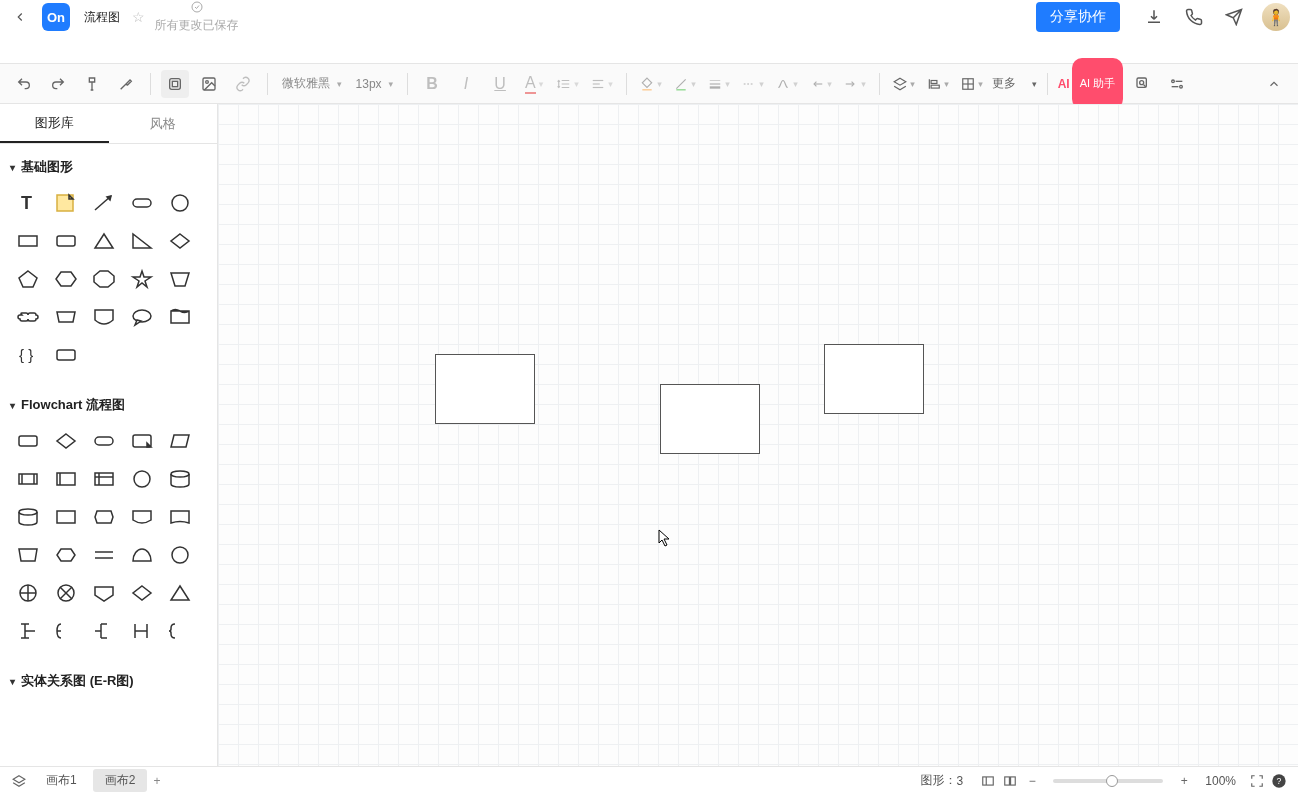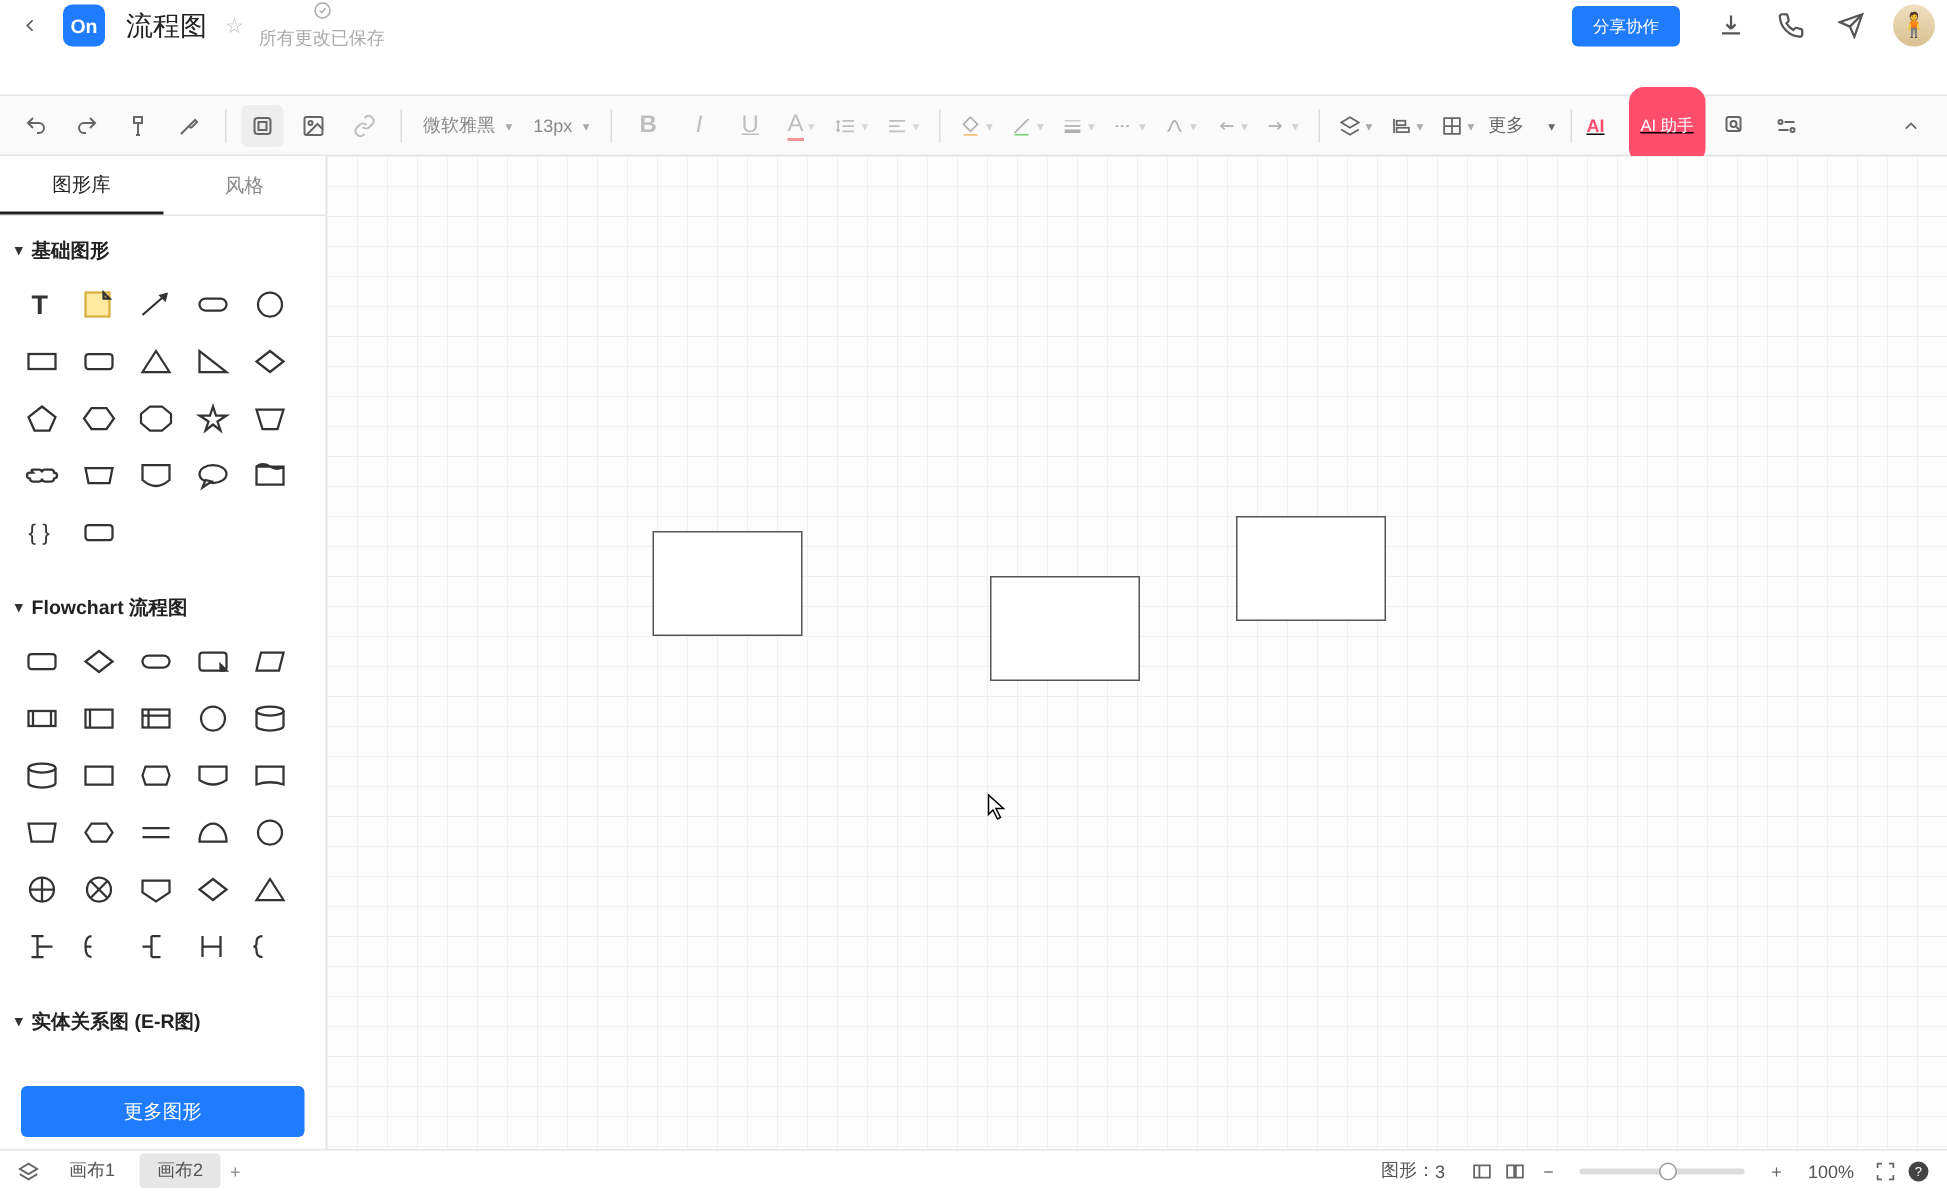--- a/index.html
+++ b/index.html
@@ -1,35 +1,35 @@
 <!DOCTYPE html>
 <html><head>
 <meta charset="utf-8">
 <style>
 * { margin: 0; padding: 0; box-sizing: border-box; font-family: "Microsoft YaHei", Arial, sans-serif; }
 body { width: 1298px; height: 794px; overflow: hidden; background: #fff; display: flex; flex-direction: column; }
 .topbar { height: 64px; border-bottom: 1px solid #e5e5e5; display: flex; flex-direction: column; }
 .titlebar { height: 34px; display: flex; align-items: center; padding: 0 8px; }
 .back-btn { width: 24px; height: 24px; display: flex; align-items: center; justify-content: center; cursor: pointer; color: #555; margin-right: 10px; }
 .logo { width: 28px; height: 28px; background: #1f7cff; border-radius: 6px; color: #fff; font-size: 13px; font-weight: 600; display: flex; align-items: center; justify-content: center; margin-right: 14px; }
-.doc-title { font-size: 18px; color: #222; font-family: Liberation Mono, monospace; }
+.doc-title { font-size: 12px; color: #222; font-family: Liberation Mono, monospace; }
 .star-icon { margin-left: 12px; color: #bbb; font-size: 14px; cursor: pointer; }
 .save-status { margin-left: 10px; color: #aaa; font-size: 12px; display: flex; align-items: center; gap: 4px; flex-direction: column; }
 .spacer { flex: 1; }
-.share-btn { background: #1f7cff; color: #fff; border: none; border-radius: 4px; padding: 6px 14px; font-size: 11px; cursor: pointer; margin-right: 14px; }
+.share-btn { background: #1f7cff; color: #fff; border: none; border-radius: 4px; padding: 6px 14px; font-size: 14px; cursor: pointer; margin-right: 14px; }
 .top-icon { width: 24px; height: 24px; display: flex; align-items: center; justify-content: center; color: #555; cursor: pointer; margin: 0 8px; }
 .avatar { width: 28px; height: 28px; border-radius: 50%; background: linear-gradient(#f0e0c0,#d8c090); margin-left: 8px; cursor: pointer; display:flex; align-items:center; justify-content:center; font-size:16px;}
 .menubar { height: 30px; display: flex; align-items: center; padding-left: 100px; gap: 22px; }
 .menu-item { font-size: 13px; color: #333; cursor: pointer; }
 .toolbar { height: 40px; border-bottom: 1px solid #e5e5e5; display: flex; align-items: center; padding: 0 10px; gap: 6px; background: #fafafa; }
 .tb-btn { width: 28px; height: 28px; display: flex; align-items: center; justify-content: center; color: #666; cursor: pointer; border-radius: 3px; }
 .tb-sep { width: 1px; height: 22px; background: #ddd; margin: 0 4px; }
 .tb-text { font-size: 12px; color: #888; padding: 0 4px; cursor: pointer; display: flex; align-items: center; gap: 4px; }
 .tb-more { font-size: 12px; color: #666; cursor: pointer; display: flex; align-items: center; gap: 16px; }
-.ai-badge { display: flex; align-items: center; gap: 16px; cursor: pointer; text-decoration: underline; }
+.ai-badge { display: flex; align-items: center; gap: 2px; cursor: pointer; }
 .ai-label { background: #ff4d6d; color: #fff; font-size: 11px; padding: 18px 8px; border-radius: 10px; }
 .ai-icon { color: #ff4d6d; font-weight: bold; font-size: 12px; }
 .main { flex: 1; display: flex; overflow: hidden; }
 .sidebar { width: 218px; border-right: 1px solid #e5e5e5; display: flex; flex-direction: column; }
 .side-tabs { height: 40px; display: flex; border-bottom: 1px solid #e5e5e5; }
 .side-tab { flex: 1; display: flex; align-items: center; justify-content: center; font-size: 13px; color: #888; cursor: pointer; }
 .side-tab.active { color: #222; border-bottom: 2px solid #222; font-weight: 500; }
 .side-content { flex: 1; overflow-y: auto; padding: 8px 10px; position: relative; }
 .side-content::-webkit-scrollbar { width: 8px; }
 .side-content::-webkit-scrollbar-thumb { background: #ccc; border-radius: 4px; }
@@ -555,21 +555,20 @@
             </div>
           </div>
       </div>
       <div class="section">
         <div class="section-header">
             <span class="caret">▾</span>
             <span>实体关系图 (E-R图)</span>
           </div>
       </div>
     </div>
-    <button class="more-shapes-btn">更多图形</button>
   </div>
 
   <div class="canvas-area">
     <div class="grid-bg"></div>
     <div id="canvas-shapes">
         <div class="canvas-shape" style="left: 217px; top: 250px; width: 100px; height: 70px;"></div>
         <div class="canvas-shape" style="left: 442px; top: 280px; width: 100px; height: 70px;"></div>
         <div class="canvas-shape" style="left: 606px; top: 240px; width: 100px; height: 70px;"></div>
       </div>
     <div class="cursor-img">

